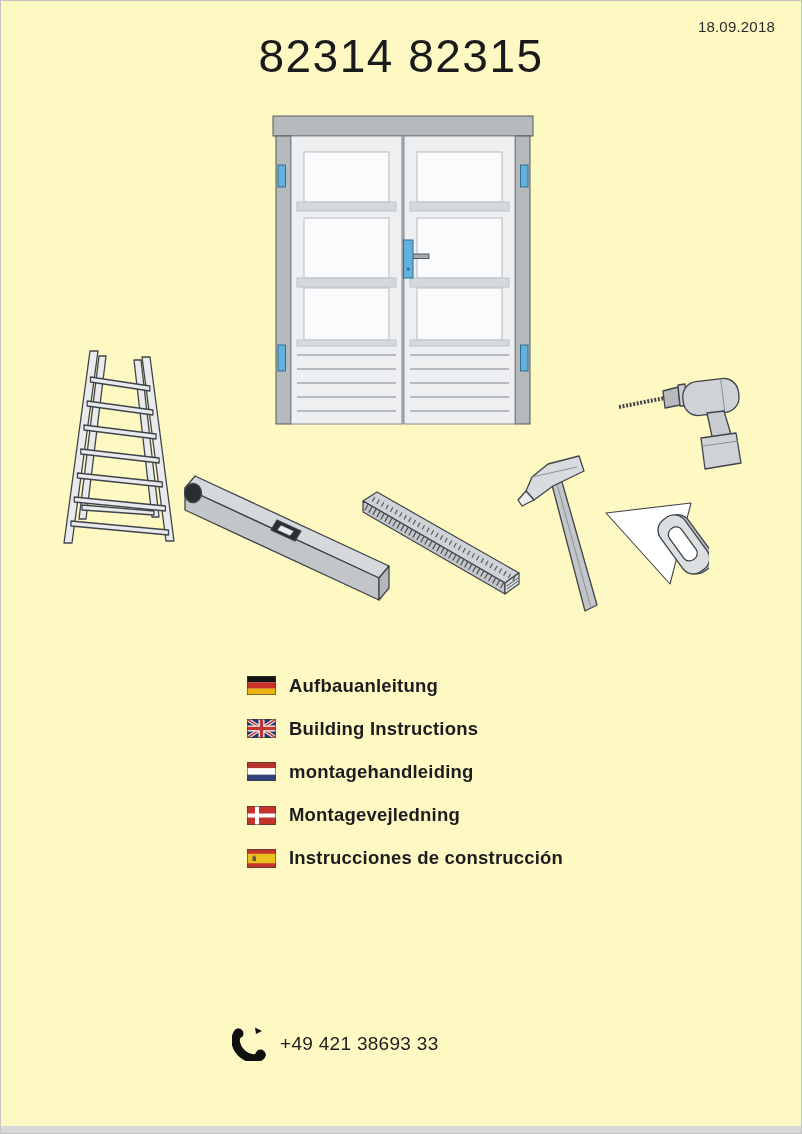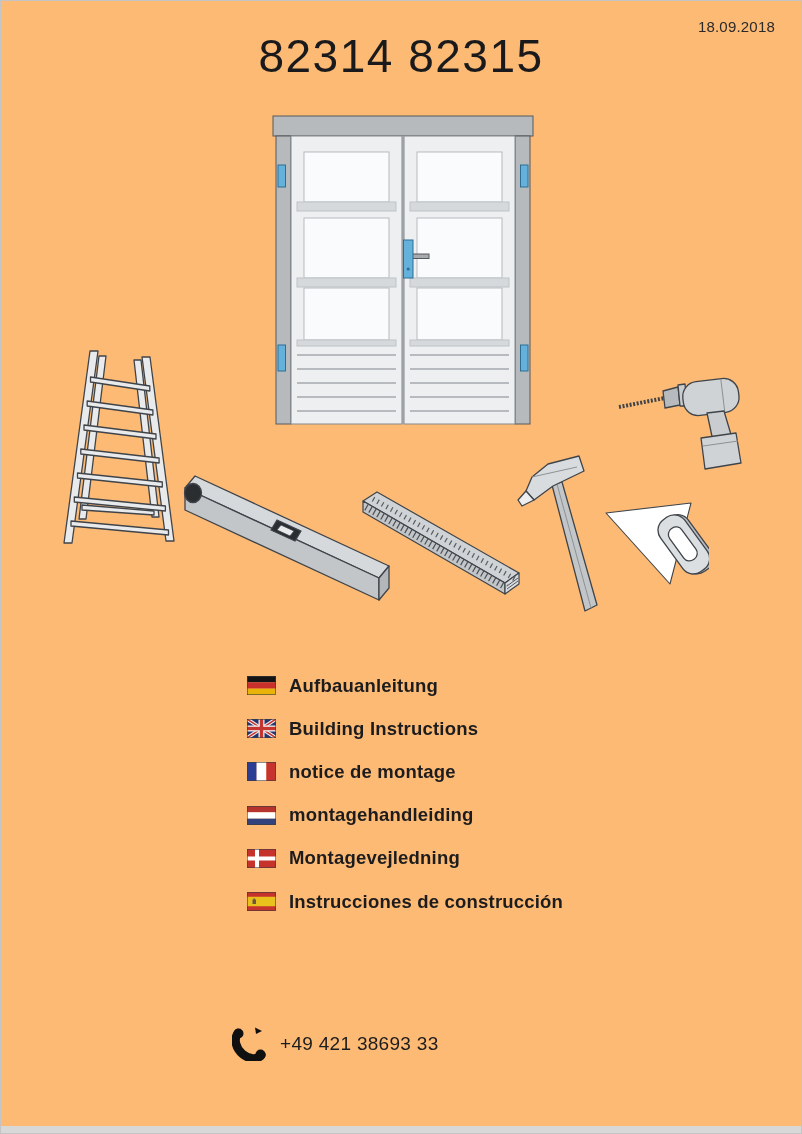--- a/index.html
+++ b/index.html
@@ -1,21 +1,21 @@
 <!DOCTYPE html>
 <html><head>
 <meta charset="utf-8">
 <style>
   * { margin:0; padding:0; box-sizing:border-box; }
   html,body { width:802px; height:1134px; background:#ffffff; }
   body { font-family:"Liberation Sans", sans-serif; color:#1c1c1e; position:relative; overflow:hidden; }
   .page {
     position:absolute; inset:0;
     border:1px solid #c4c4c4;
-    background:#fdba74;
+    background:#fef9c3;
   }
   .date {
     position:absolute; top:17px; right:26px;
     font-size:15px; color:#2a2a2c; letter-spacing:0.2px;
   }
   .title {
     position:absolute; top:28px; left:0; width:100%;
     text-align:center; font-size:46px; font-weight:normal;
     letter-spacing:1.5px; color:#1a1a1c;
   }
@@ -219,29 +219,20 @@
           </g>
         <g stroke="#c5342f" stroke-width="3.4">
             <line x1="14.5" y1="0" x2="14.5" y2="19"></line>
             <line x1="0" y1="9.5" x2="29" y2="9.5"></line>
           </g>
         <rect width="28.4" height="18.4" x="0.3" y="0.3" fill="none" stroke="#3c3c3c" stroke-width="0.6"></rect>
       </svg>
       <span class="lang-label">Building Instructions</span>
     </div>
 
-    <div class="lang-row">
-      <svg class="flag" viewBox="0 0 29 19">
-        <rect width="9.67" height="19" x="0" fill="#2c3e94"></rect>
-          <rect width="9.66" height="19" x="9.67" fill="#ffffff"></rect>
-          <rect width="9.67" height="19" x="19.33" fill="#c5342f"></rect>
-        <rect width="28.4" height="18.4" x="0.3" y="0.3" fill="none" stroke="#3c3c3c" stroke-width="0.6"></rect>
-      </svg>
-      <span class="lang-label">notice de montage</span>
-    </div>
 
     <div class="lang-row">
       <svg class="flag" viewBox="0 0 29 19">
         <rect width="29" height="6.33" y="0" fill="#b5342d"></rect>
           <rect width="29" height="6.34" y="6.33" fill="#ffffff"></rect>
           <rect width="29" height="6.33" y="12.67" fill="#32427c"></rect>
         <rect width="28.4" height="18.4" x="0.3" y="0.3" fill="none" stroke="#3c3c3c" stroke-width="0.6"></rect>
       </svg>
       <span class="lang-label">montagehandleiding</span>
     </div>

